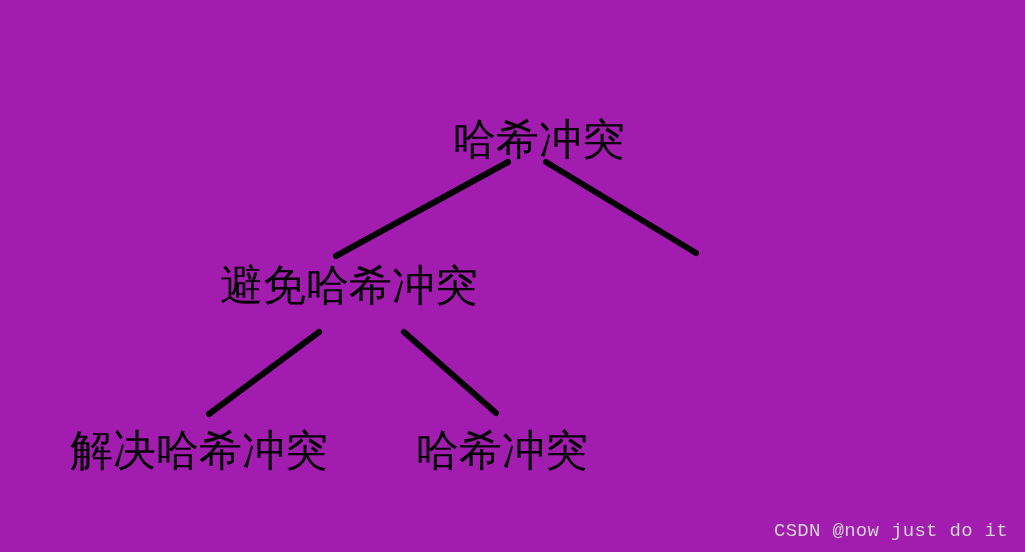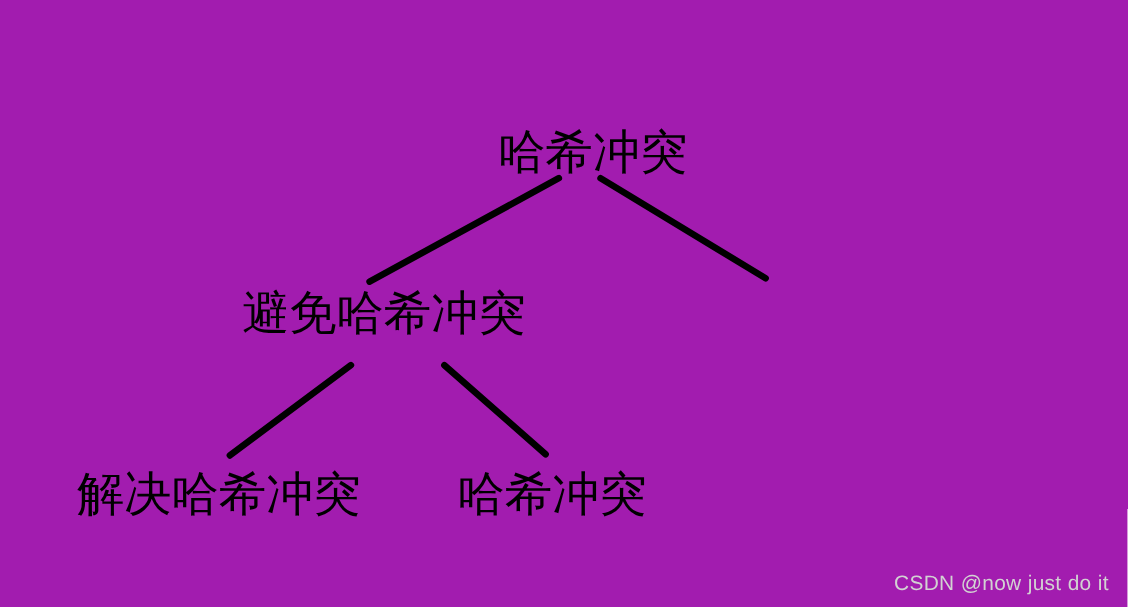--- a/index.html
+++ b/index.html
@@ -61,21 +61,21 @@
   .n-factor {
     left: 416px;
     top: 429px;
   }
   .watermark {
     position: absolute;
     right: 17px;
     bottom: 10px;
     color: #d2d2d2;
     font-size: 19px;
-    font-family: Liberation Sans, sans-serif;
+    font-family: Liberation Mono, monospace;
     letter-spacing: 0.3px;
     white-space: nowrap;
   }
 </style>
 </head>
 <body>
 
 <div id="canvas" style="background: #a21caf;">
 
   <svg id="edges" viewBox="0 0 1025 552" width="1025" height="552" xmlns="http://www.w3.org/2000/svg">

